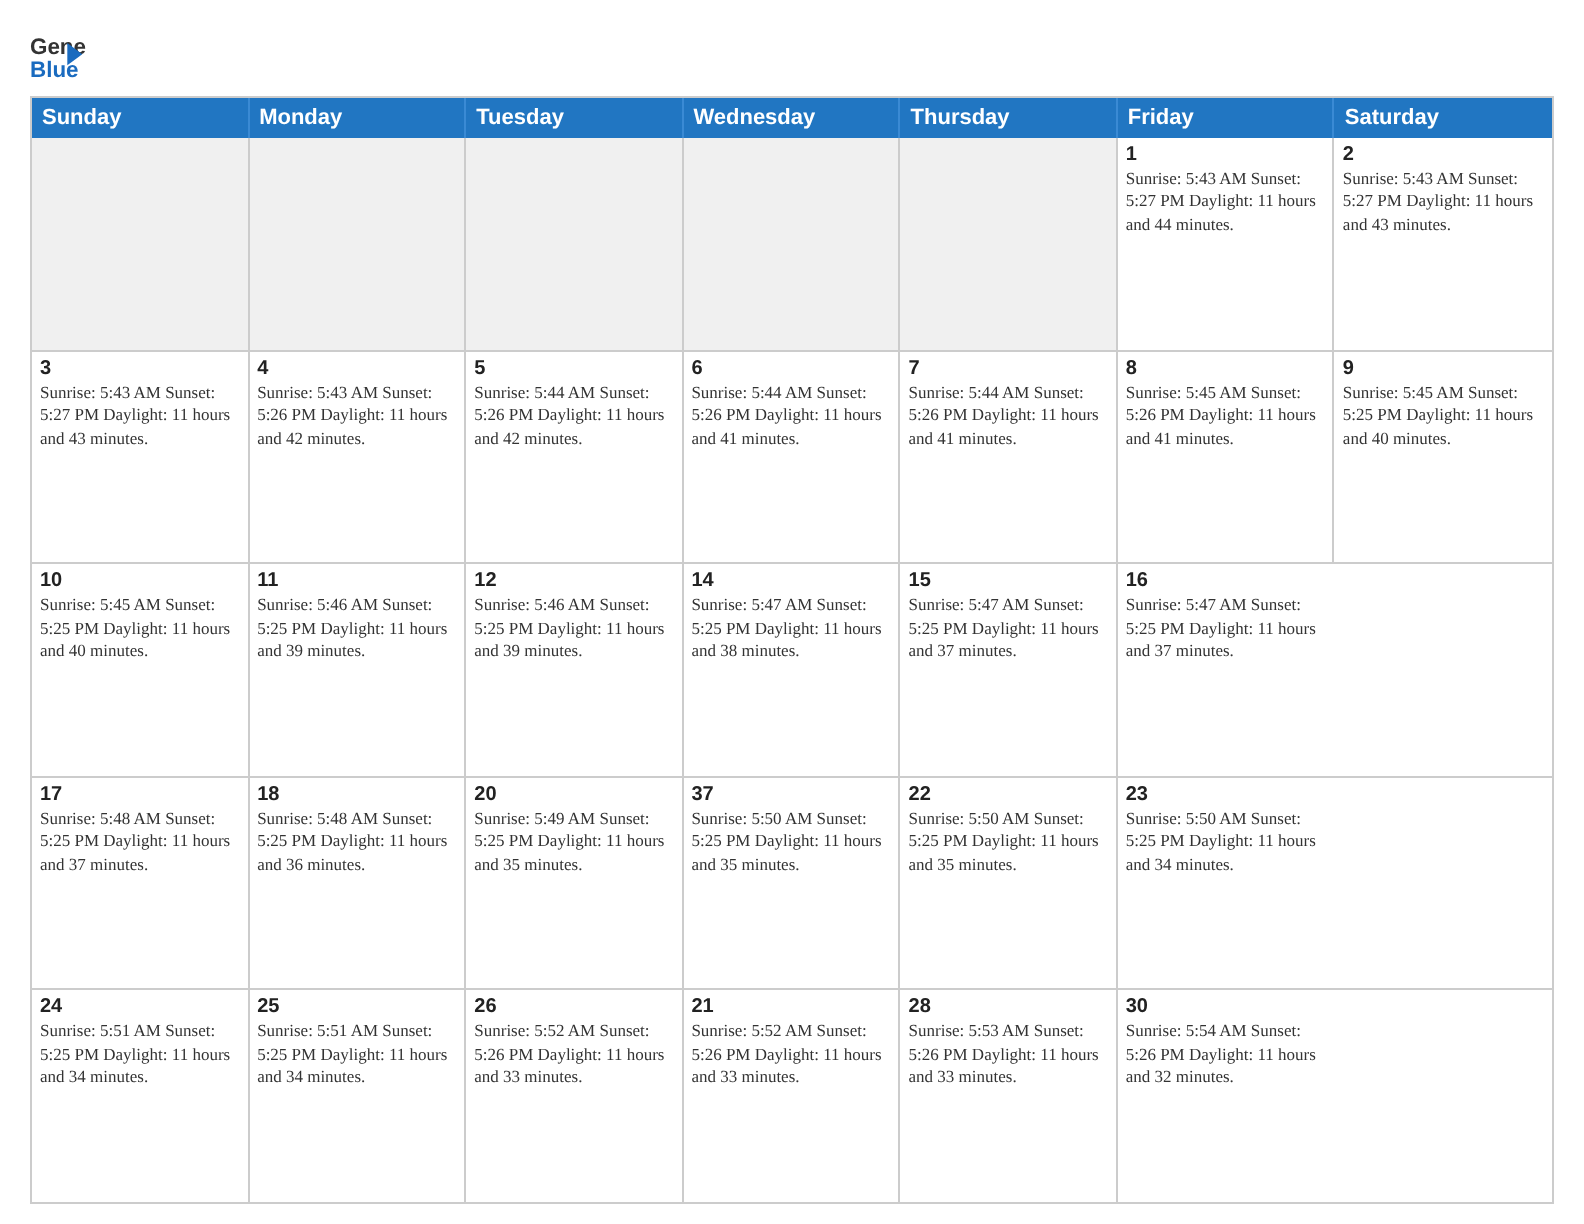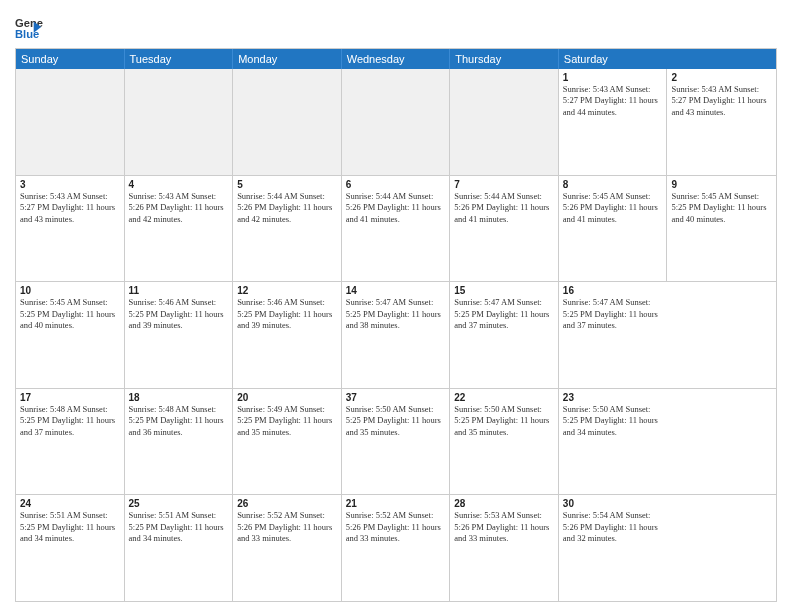--- a/index.html
+++ b/index.html
@@ -54,21 +54,21 @@
       border: 1px solid #ccc;
     }
     .cal-header {
       display: grid;
       grid-template-columns: repeat(7, 1fr);
       background: #2176c2;
     }
     .cal-header-cell {
       color: #fff;
       font-size: 11px;
-      font-weight: normal;
+      font-weight: bold;
       padding: 4px 5px;
       text-align: left;
       border-right: 1px solid #3a8ad4;
     }
     .cal-header-cell:last-child { border-right: none; }
     .cal-body {
       flex: 1;
       display: flex;
       flex-direction: column;
     }
@@ -119,24 +119,25 @@
     </div>
     <div class="title-block">
       <div class="month-title"></div>
       <div class="subtitle"></div>
     </div>
   </div>
 
   <div class="calendar">
     <div class="cal-header">
     <div class="cal-header-cell">Sunday</div>
+        <div class="cal-header-cell">Monday</div>
         <div class="cal-header-cell">Tuesday</div>
-        <div class="cal-header-cell">Monday</div>
         <div class="cal-header-cell">Wednesday</div>
         <div class="cal-header-cell">Thursday</div>
+        <div class="cal-header-cell">Friday</div>
         <div class="cal-header-cell">Saturday</div>
       </div>
     <div class="cal-body">
     <div class="cal-row">
           <div class="cal-cell empty shaded"></div>
           <div class="cal-cell empty shaded"></div>
           <div class="cal-cell empty shaded"></div>
           <div class="cal-cell empty shaded"></div>
           <div class="cal-cell empty shaded"></div>
           <div class="cal-cell">

